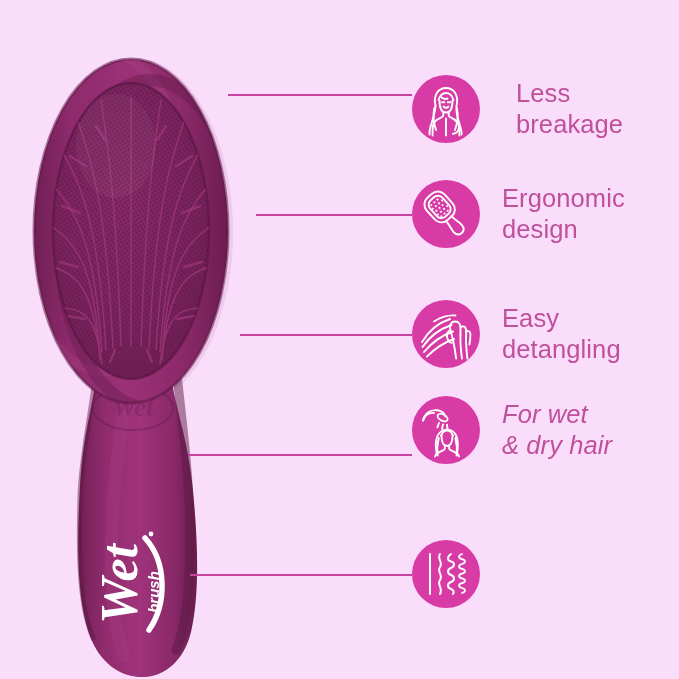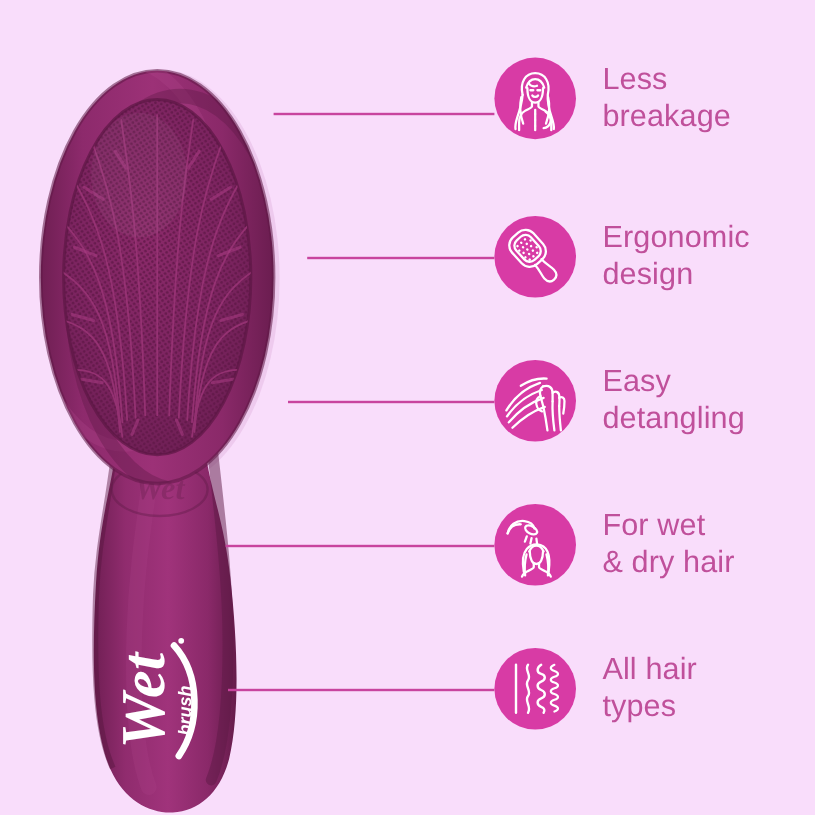--- a/index.html
+++ b/index.html
@@ -172,21 +172,21 @@
       </g>
     </svg>
   </div>
 
   <div class="connector" style="left:228px; top:94px;  width:184px;"></div>
   <div class="connector" style="left:256px; top:214px; width:156px;"></div>
   <div class="connector" style="left:240px; top:334px; width:172px;"></div>
   <div class="connector" style="left:188px; top:454px; width:224px;"></div>
   <div class="connector" style="left:190px; top:574px; width:222px;"></div>
 
-  <div class="feature" style="top:48px;">
+  <div class="feature" style="top:75px;gap:14px;">
     <div class="fe-circle">
       <svg viewBox="0 0 68 68" fill="none" stroke="#ffffff" stroke-width="1.9" stroke-linecap="round" stroke-linejoin="round">
 
         <path d="M23.5 31 C21 20.5, 26 13, 34 13 C42 13, 47 20.5, 44.5 31
                  C44 37, 45.5 43, 47.5 49 C49 53.5, 50 57, 49.5 59.5"></path>
         <path d="M23.5 31 C23 38, 21 44, 19 50 C17.7 54, 17.2 57, 17.6 59.5"></path>
 
         <path d="M27.5 25.5 C27.5 33, 30 37.5, 34 37.5 C38 37.5, 40.5 33, 40.5 25.5"></path>
 
         <path d="M26.5 25 C28 20, 31 18, 34 18 C37 18, 40 20, 41.5 25"></path>
@@ -273,21 +273,21 @@
         <path d="M48.5 34.5 C48.2 41, 48.8 50, 50 58.6"></path>
         <path d="M54 38.5 C54 45, 54.6 51.5, 55.4 58.6"></path>
 
         <path d="M38.4 30 C35.6 31.4, 34.4 34, 35 37 C35.6 40.2, 37.2 42.2, 39.6 42.8"></path>
       </svg>
     </div>
     <div class="fe-label">Easy
 detangling</div>
   </div>
 
-  <div class="feature" style="top:420px;">
+  <div class="feature" style="top:396px;font-style:italic;">
     <div class="fe-circle">
       <svg viewBox="0 0 68 68" fill="none" stroke="#ffffff" stroke-width="1.9" stroke-linecap="round" stroke-linejoin="round">
 
         <path d="M11 24.5 C12.5 17.5, 18 13.5, 25 14.2 C29.6 14.7, 32.6 17.4, 33.4 20.4"></path>
         <path d="M11 24.5 C12.6 19.5, 16.8 16.6, 22 16.9"></path>
         <ellipse cx="30.6" cy="21.6" rx="5.4" ry="3.1" transform="rotate(28 30.6 21.6)"></ellipse>
 
         <path d="M27 27 l-1.6 4.4"></path>
         <path d="M31 28.4 l-1 4.6"></path>
         <path d="M35 28.8 l0.6 4.6"></path>
@@ -322,17 +322,15 @@
         <path d="M39 14 C35 16.5, 35 20.5, 39 21.5 C43 22.5, 43 26.5, 39 28
                  C35 29.5, 35 33.5, 39 35 C43 36.5, 43 40.5, 39 42
                  C35 43.5, 35 47.5, 39 49 C41.6 50, 42.4 52, 41 54"></path>
 
         <path d="M50 14 c-4 1.6 -4 4 0 5.2 c4 1.2 4 3.6 0 4.8
                  c-4 1.2 -4 3.6 0 4.8 c4 1.2 4 3.6 0 4.8
                  c-4 1.2 -4 3.6 0 4.8 c4 1.2 4 3.6 0 4.8
                  c-4 1.2 -4 3.6 0 4.8 c4 1.2 4 3.6 0 5.0" stroke-width="1.8"></path>
       </svg>
     </div>
-    <div class="fe-label">All hair
-types</div>
   </div>
 
 </div>
 
 </body></html>

